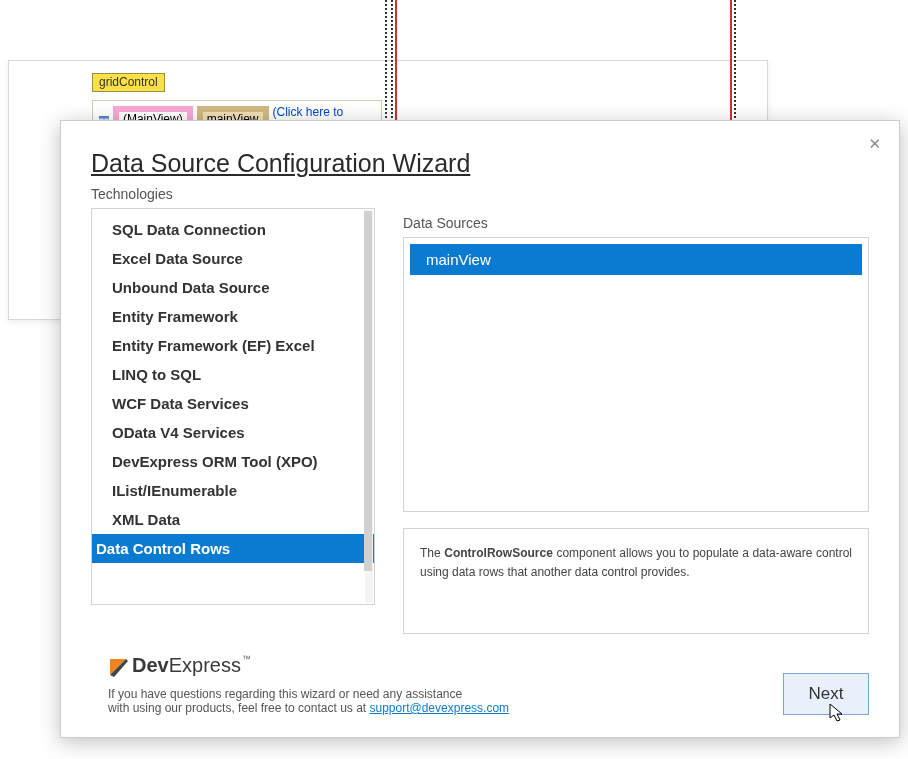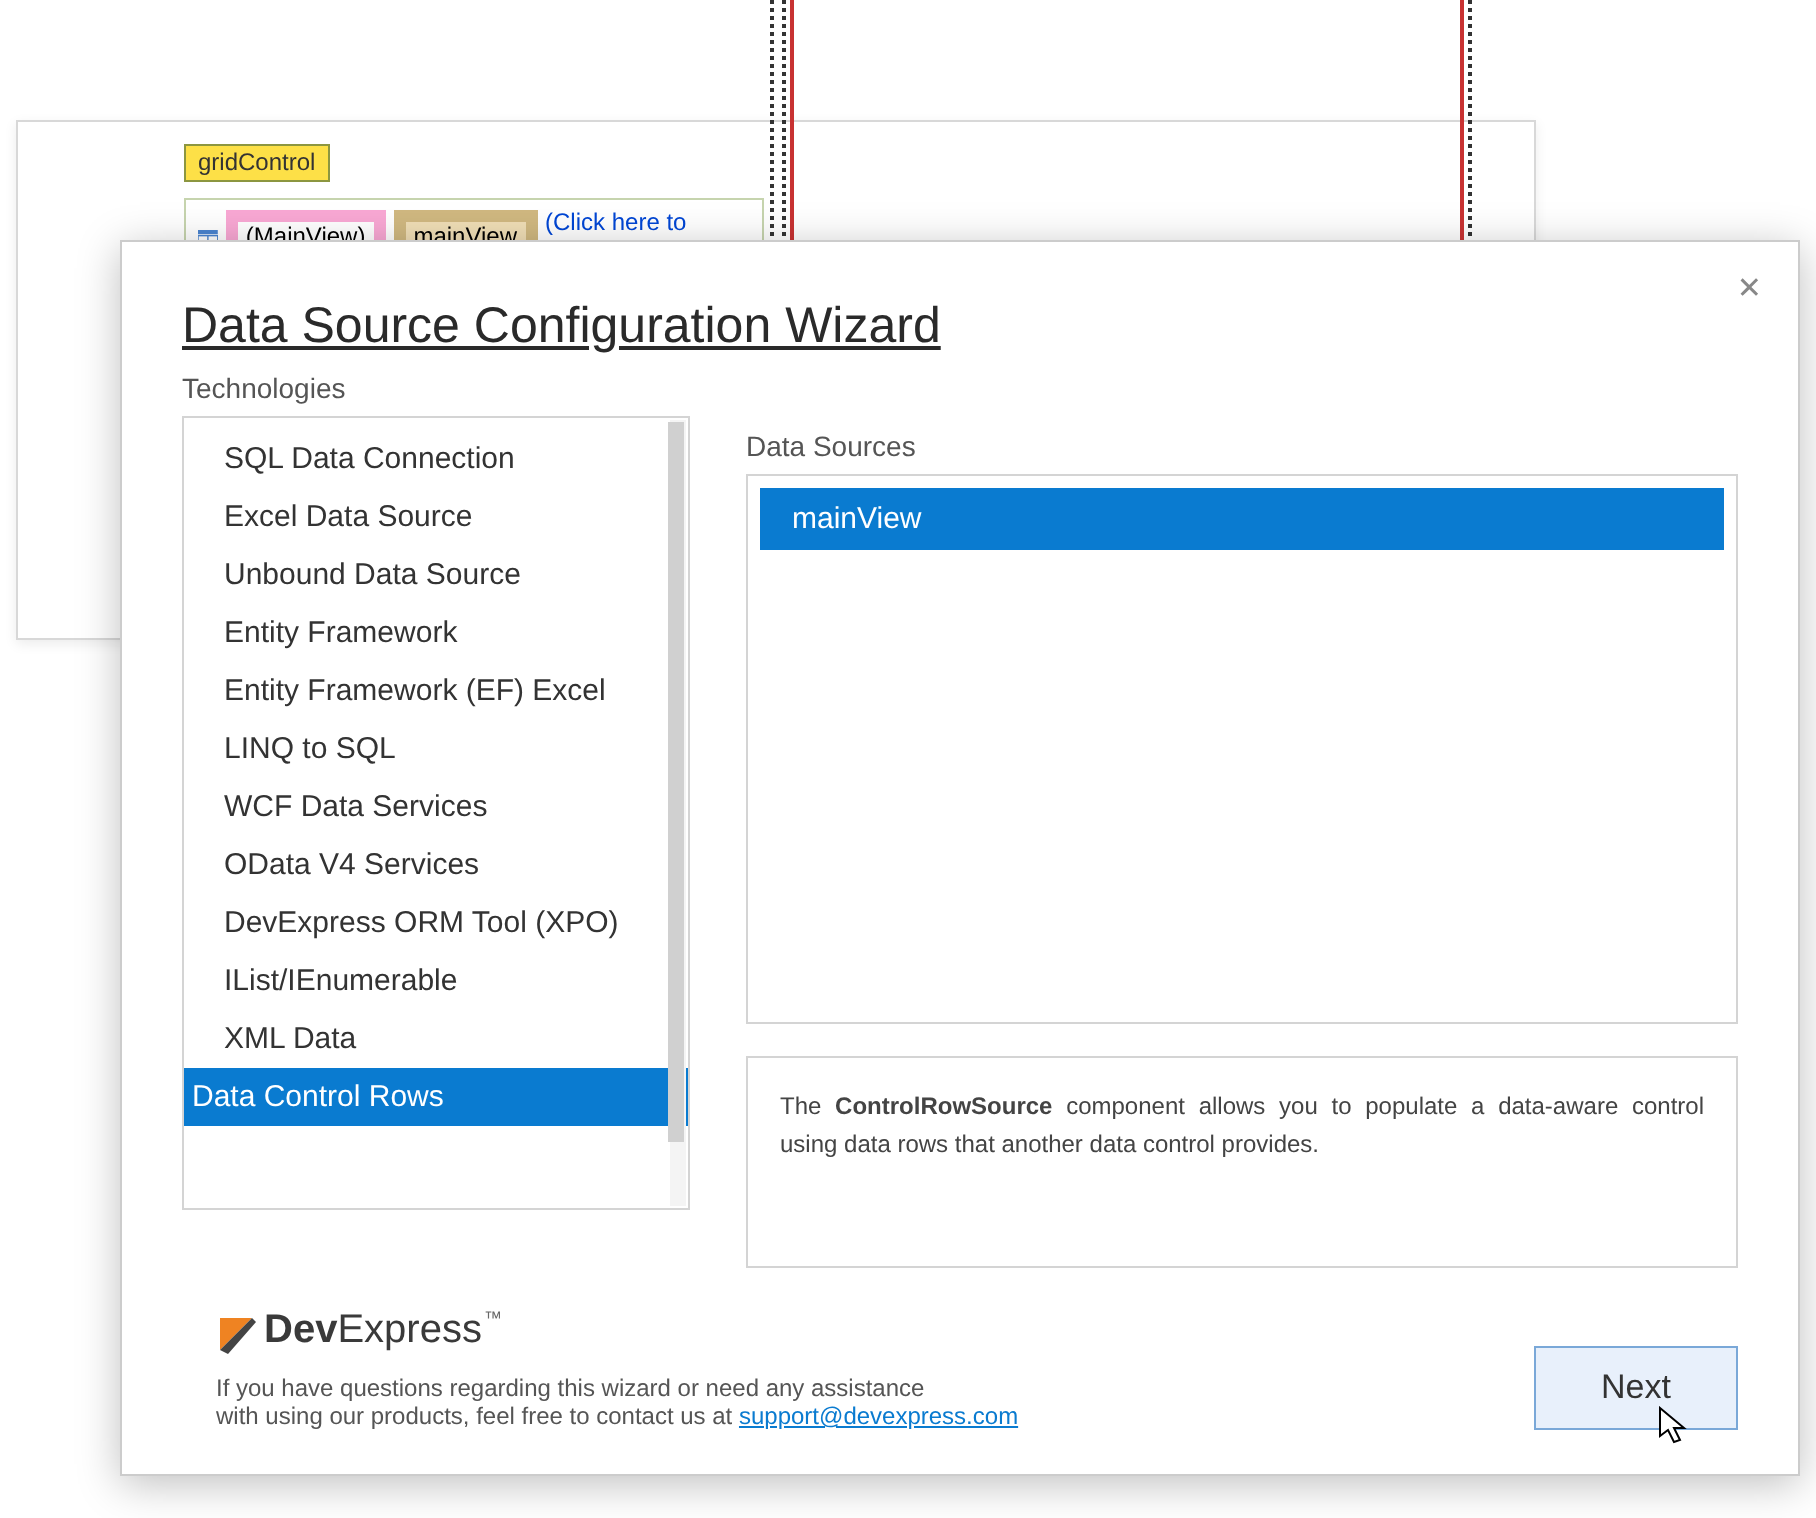--- a/index.html
+++ b/index.html
@@ -108,21 +108,21 @@
   text-decoration: underline;
 }
 .cols {
   display: flex;
   gap: 28px;
 }
 .col {
   display: flex;
   flex-direction: column;
 }
-.col.left { width: 254px; }
+.col.left { width: 284px; }
 .col.right { flex: 1; margin-top: 29px; }
 .col-label {
   font-size: 14px;
   color: #555;
   margin-bottom: 6px;
 }
 .listbox {
   border: 1px solid #d4d4d4;
   background: #fff;
   position: relative;
@@ -143,20 +143,21 @@
   background: #d0d0d0;
 }
 .list-items {
   padding: 6px 12px 6px 16px;
 }
 .tech-item {
   font-size: 15px;
   color: #333;
   padding: 6px 4px;
   cursor: pointer;
+  font-weight: bold;
 }
 .tech-item.selected {
   background: #0a7bd0;
   color: #fff;
   margin-left: -16px;
   margin-right: -12px;
 }
 .ds-item {
   background: #0a7bd0;
   color: #fff;
@@ -195,21 +196,21 @@
   width: 22px; height: 22px;
 }
 .logo-text {
   font-size: 20px;
   color: #3a3a3a;
 }
 .logo-text b { color: #3a3a3a; font-weight: 600; }
 .logo-tm { font-size: 9px; color: #666; vertical-align: top; margin-left: 1px; }
 .support-link { color: #0a7bd0; text-decoration: underline; }
 .next-btn {
-  width: 102px;
+  width: 86px;
   height: 42px;
   background: #e8f0fb;
   border: 1px solid #7aa8d8;
   font-size: 17px;
   color: #333;
   cursor: pointer;
   font-family: inherit;
 }
 .cursor {
   position: absolute;

